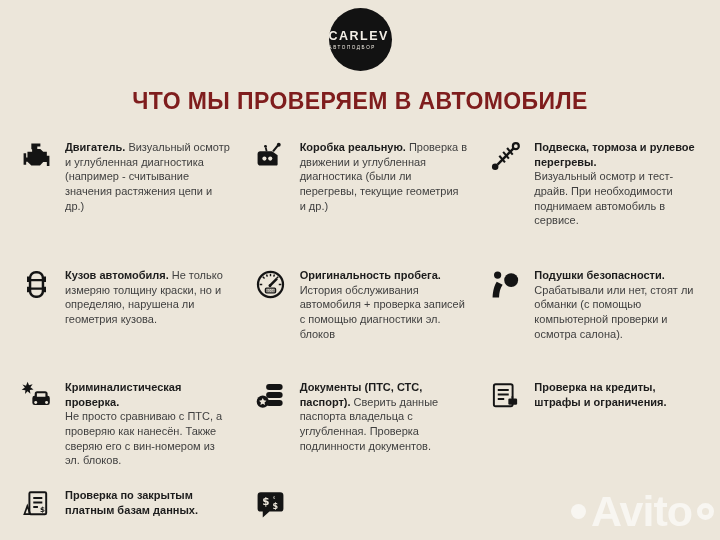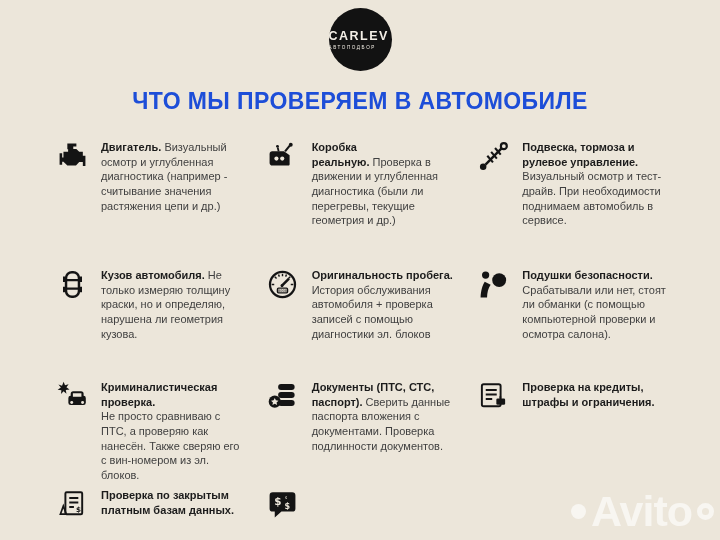--- a/index.html
+++ b/index.html
@@ -17,25 +17,25 @@
     display:flex; flex-direction:column; align-items:flex-start; justify-content:center;
     text-align:center;
   }
   .logo .brand { font-size:12.5px; font-weight:bold; letter-spacing:1.5px; }
   .logo .sub { font-size:4.6px; letter-spacing:1.6px; margin-top:1.5px; }
   h1.page-title {
     margin-top:17px;
     text-align:center;
     font-size:23px; font-weight:800;
     letter-spacing:.4px;
-    color:#1d4ed8;
+    color:#7f1d1d;
   }
   .grid {
     margin-top:24px;
-    padding:0 54px;
+    padding:0 18px;
     display:grid;
     grid-template-columns:repeat(3,1fr);
     grid-template-rows:128px 112px 108px auto;
     column-gap:20px;
   }
   .cell { display:flex; gap:11px; }
   .icon-wrap { flex:0 0 36px; display:flex; justify-content:center; align-items:flex-start; padding-top:2px; }
   .icon-wrap svg { width:31px; height:31px; }
   .txt { font-size:11px; line-height:1.33; color:#3f3f3f; padding-top:1px; }
   .txt b { color:#1c1c1c; margin-right:3px; }
@@ -95,21 +95,21 @@
       <svg viewBox="0 0 24 24" fill="none" stroke="#141414">
         <circle cx="20" cy="4" r="2.3" stroke-width="1.7"></circle>
         <circle cx="4" cy="20" r="2.5" fill="#141414" stroke="none"></circle>
         <line x1="5.8" y1="18.2" x2="18.4" y2="5.6" stroke-width="1.9"></line>
         <line x1="7.2" y1="11.4" x2="11.6" y2="16.6" stroke-width="1.6"></line>
         <line x1="10.2" y1="8.4" x2="14.6" y2="13.6" stroke-width="1.6"></line>
         <line x1="13.2" y1="5.4" x2="17.6" y2="10.6" stroke-width="1.6"></line>
       </svg>
     </span>
     <div class="txt">
-      <b>Подвеска, тормоза и рулевое управление.</b><span>Визуальный осмотр и тест-драйв. При необходимости поднимаем автомобиль в сервисе.</span>
+      <b>Подвеска, тормоза и рулевое перегревы.</b><span>Визуальный осмотр и тест-драйв. При необходимости поднимаем автомобиль в сервисе.</span>
     </div>
   </div>
 
   <div class="cell">
     <span class="icon-wrap">
       <svg viewBox="0 0 24 24" fill="none" stroke="#141414" stroke-width="1.9">
         <rect x="7" y="2.5" width="10" height="19" rx="4.5"></rect>
         <path d="M7.3 8.6h9.4M7.3 15.2h9.4" stroke-width="1.6"></path>
         <path d="M5.7 5.8v4.2M18.3 5.8v4.2M5.7 13.8v4.2M18.3 13.8v4.2" stroke-width="2.1"></path>
       </svg>
@@ -169,21 +169,21 @@
     <span class="icon-wrap">
       <svg viewBox="0 0 24 24" fill="#141414">
         <rect x="8.6" y="2.4" width="12.8" height="4.6" rx="2.3"></rect>
         <rect x="8.6" y="8.6" width="12.8" height="4.6" rx="2.3"></rect>
         <rect x="8.6" y="14.8" width="12.8" height="4.6" rx="2.3"></rect>
         <circle cx="6" cy="16" r="4.7"></circle>
         <path fill="#ece6da" d="M6 13.1l.9 1.8 2 .3-1.5 1.4.4 2-1.8-1-1.8 1 .4-2-1.5-1.4 2-.3z"></path>
       </svg>
     </span>
     <div class="txt">
-      <b>Документы (ПТС, СТС, паспорт).</b><span>Сверить данные паспорта вложения с документами. Проверка подлинности документов.</span>
+      <b>Документы (ПТС, СТС, паспорт).</b><span>Сверить данные паспорта владельца с углубленная. Проверка подлинности документов.</span>
     </div>
   </div>
 
   <div class="cell">
     <span class="icon-wrap">
       <svg viewBox="0 0 24 24" fill="none" stroke="#141414" stroke-width="1.5">
         <rect x="3" y="2.5" width="14.5" height="17" rx="1.4"></rect>
         <path d="M6 7h8.5M6 10.5h8.5M6 14h5"></path>
         <rect x="14.2" y="13.6" width="6.8" height="4.8" rx="1" fill="#141414" stroke="none"></rect>
         <path d="M17.3 13.6v-1.8" stroke-width="1.3"></path>

